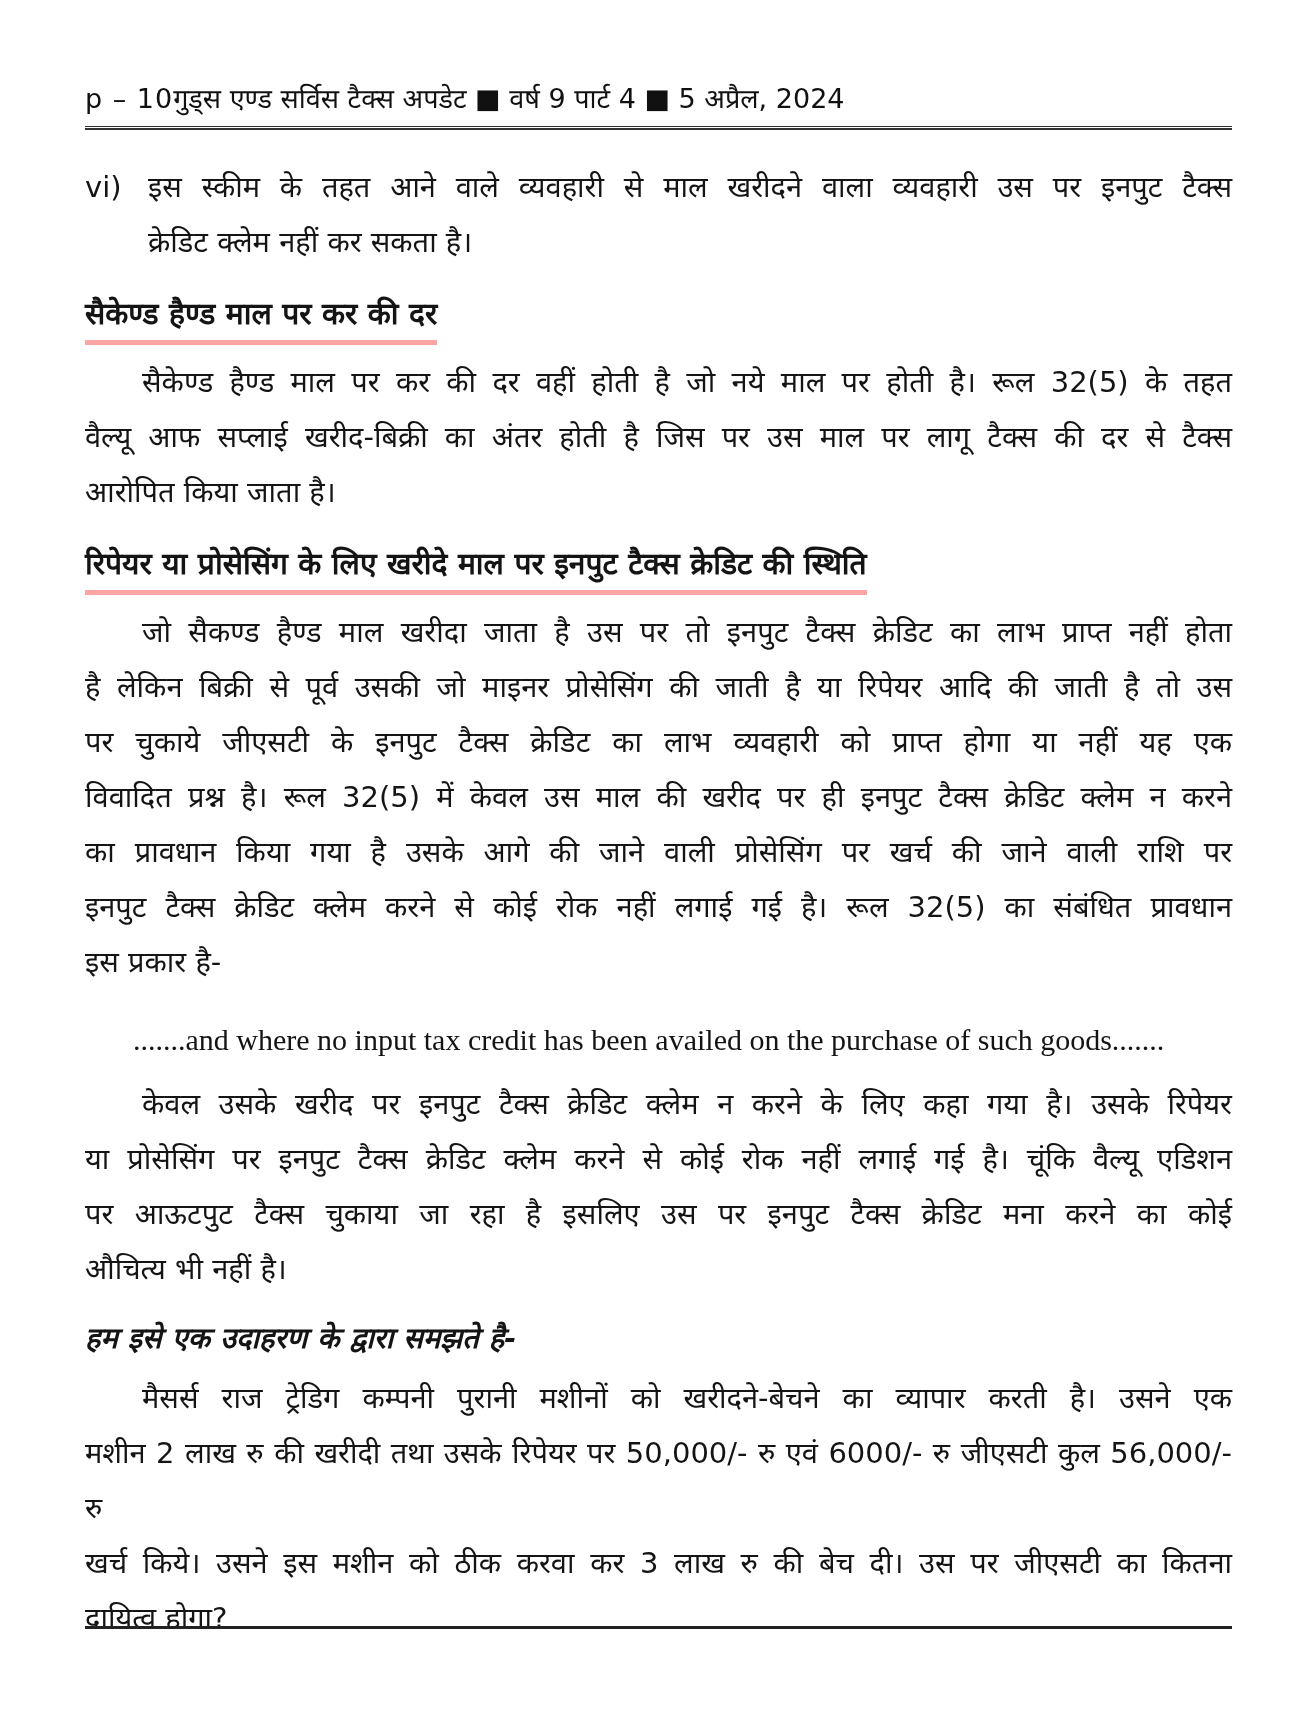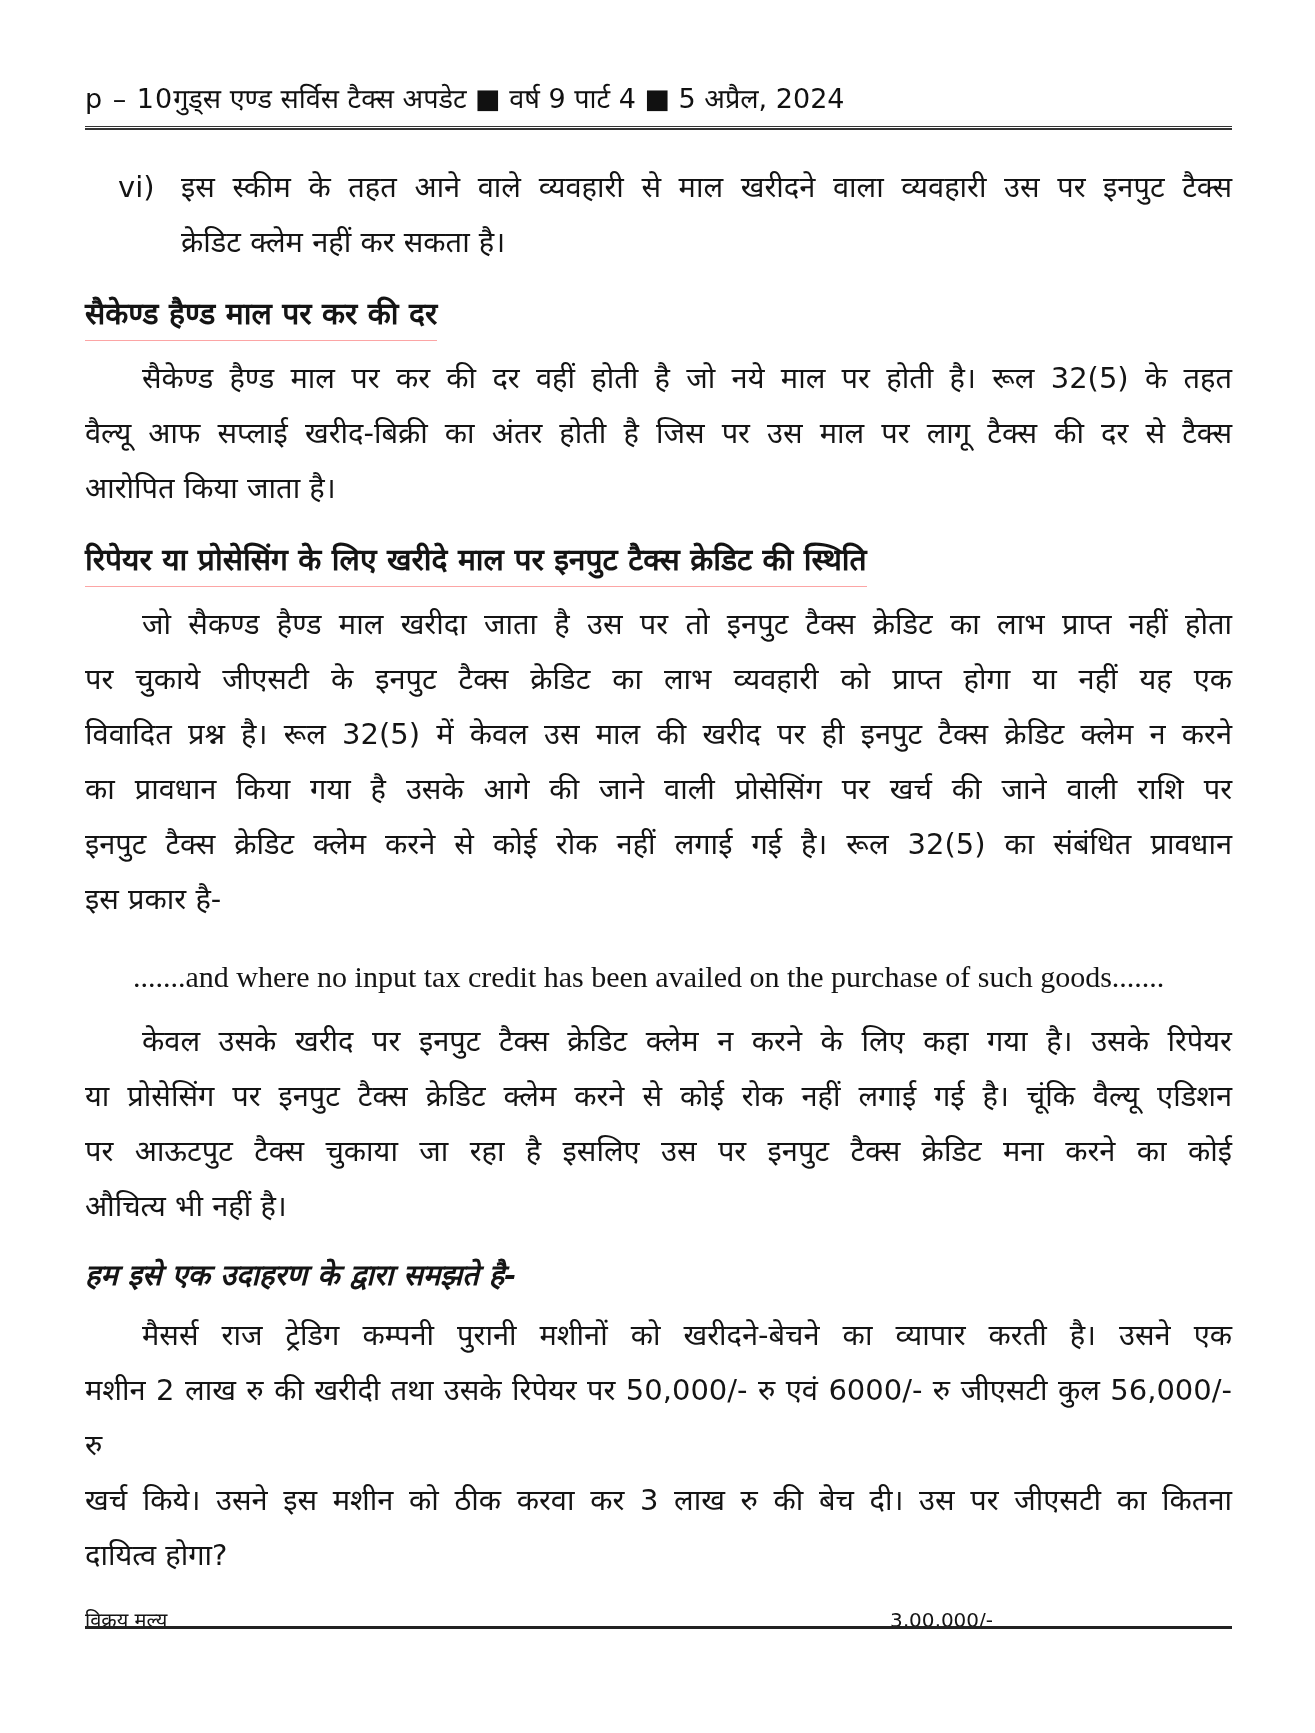--- a/index.html
+++ b/index.html
@@ -20,25 +20,25 @@
     font-size:27px;line-height:34px;color:#111;
   }
   .page-label{flex:0 0 auto;letter-spacing:1px;}
   .header-title{flex:1 1 auto;text-align:left;margin-right:150px;}
   .header-rule{margin-top:10px;border-top:1px solid #333;border-bottom:2px solid #333;height:1px;}
   
   .bodyline{font-size:29px;line-height:55px;text-align:justify;text-align-last:justify;}
   .bodyline.last{text-align-last:left;}
   .firstline{text-indent:57px;}
   
-  .vi-item{position:relative;margin-top:30px;padding-left:63px;margin-left:33px;}
+  .vi-item{position:relative;margin-top:30px;padding-left:63px;}
   .vi-marker{position:absolute;left:0;top:0;font-size:29px;line-height:55px;}
   
   .sec-heading{margin-top:22px;font-size:30px;line-height:44px;font-weight:bold;}
-  .sec-heading span{display:inline-block;border-bottom:1px solid #fca5a5;padding-bottom:4px;}
+  .sec-heading span{display:inline-block;border-bottom:5px solid #fca5a5;padding-bottom:4px;}
   .example-heading{margin-top:18px;font-size:29px;line-height:46px;font-weight:bold;font-style:italic;}
   .para{margin-top:10px;}
   
   .english-quote{
     margin-top:27px;margin-bottom:14px;padding-left:48px;
     font-family:"Liberation Serif","DejaVu Serif",serif;
     font-size:30px;line-height:46px;text-align:left;
   }
   
   .value-row{position:relative;margin-top:12px;font-size:20px;line-height:50px;height:50px;}
@@ -79,20 +79,21 @@
       <div class="bodyline">वैल्यू आफ सप्लाई खरीद-बिक्री का अंतर होती है जिस पर उस माल पर लागू टैक्स की दर से टैक्स</div>
       <div class="bodyline last">आरोपित किया जाता है।</div>
     </div>
 
     <div class="sec-heading">
       <span>रिपेयर या प्रोसेसिंग के लिए खरीदे माल पर इनपुट टैक्स क्रेडिट की स्थिति</span>
     </div>
 
     <div class="para">
       <div class="bodyline firstline">जो सैकण्ड हैण्ड माल खरीदा जाता है उस पर तो इनपुट टैक्स क्रेडिट का लाभ प्राप्त नहीं होता</div>
+      <div class="bodyline">है लेकिन बिक्री से पूर्व उसकी जो माइनर प्रोसेसिंग की जाती है या रिपेयर आदि की जाती है तो उस</div>
       <div class="bodyline">पर चुकाये जीएसटी के इनपुट टैक्स क्रेडिट का लाभ व्यवहारी को प्राप्त होगा या नहीं यह एक</div>
       <div class="bodyline">विवादित प्रश्न है। रूल 32(5) में केवल उस माल की खरीद पर ही इनपुट टैक्स क्रेडिट क्लेम न करने</div>
       <div class="bodyline">का प्रावधान किया गया है उसके आगे की जाने वाली प्रोसेसिंग पर खर्च की जाने वाली राशि पर</div>
       <div class="bodyline">इनपुट टैक्स क्रेडिट क्लेम करने से कोई रोक नहीं लगाई गई है। रूल 32(5) का संबंधित प्रावधान</div>
       <div class="bodyline last">इस प्रकार है-</div>
     </div>
 
     <div class="english-quote">.......and where no input tax credit has been availed on the purchase of such goods.......</div>
 
     <div class="para">

